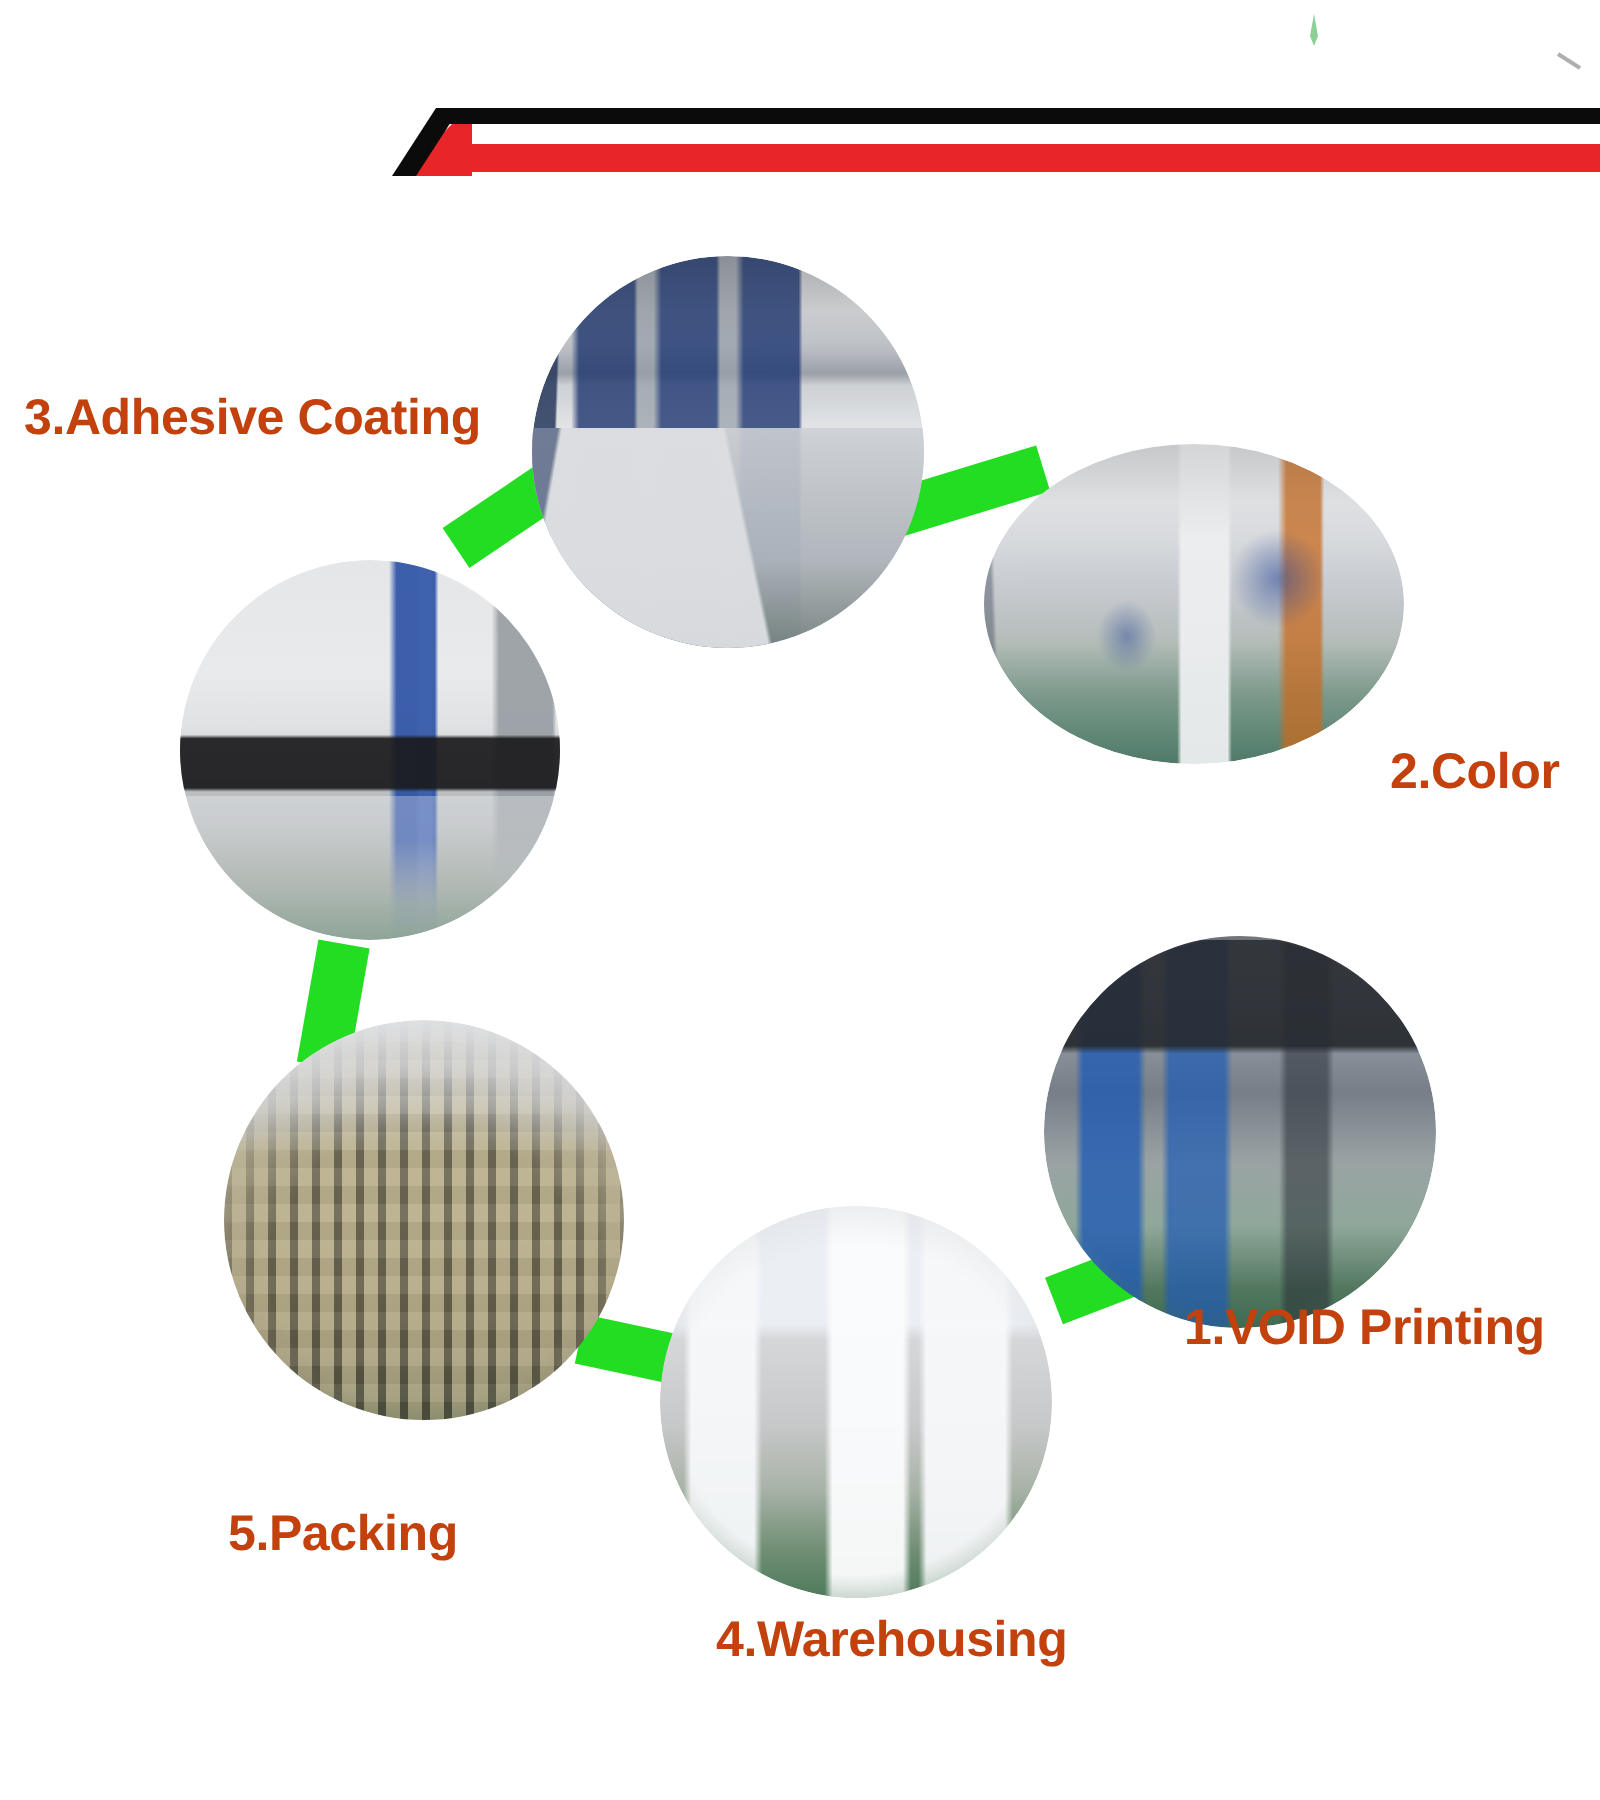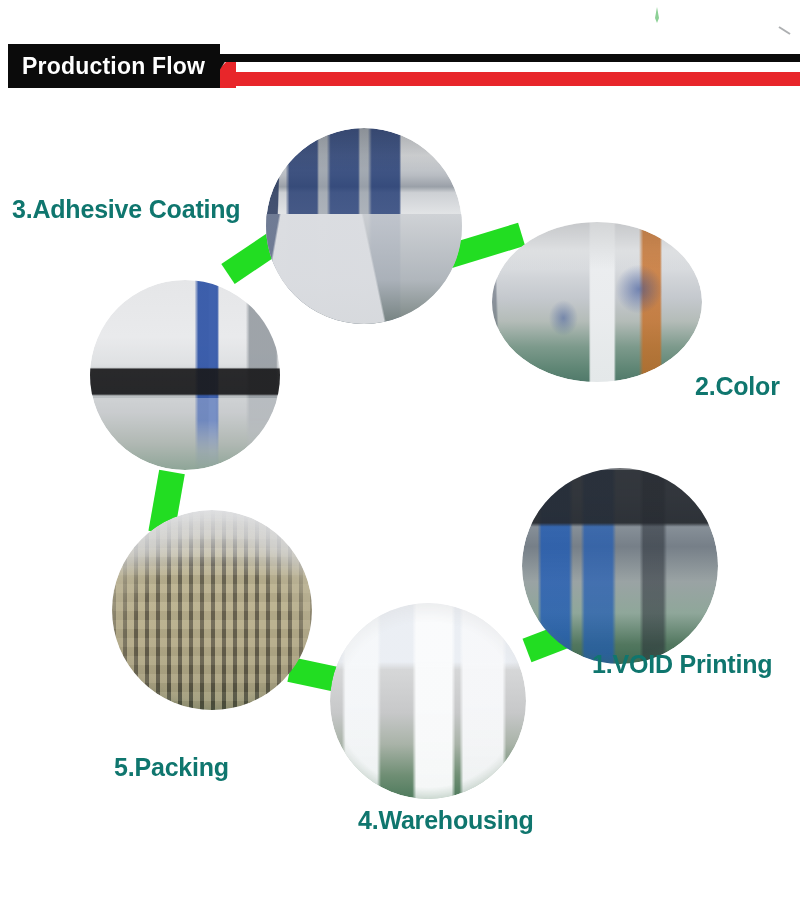--- a/index.html
+++ b/index.html
@@ -111,21 +111,21 @@
   
   .connector {
     position: absolute;
     background: #22dd22;
     z-index: 5;
   }
 
   
   .caption {
     position: absolute;
-    color: #0f766e;
+    color: #c2410c;
     font-weight: bold;
     font-size: 25px;
     white-space: nowrap;
     letter-spacing: -0.2px;
     z-index: 8;
     font-family: "Liberation Sans", sans-serif;
   }
 
   
   .watermark {
@@ -333,23 +333,20 @@
 </head>
 <body>
 
 <div id="canvas">
 
   <div class="banner">
     <div class="banner-stripe-red-diag"></div>
     <div class="banner-stripe-red"></div>
     <div class="banner-stripe-black-diag"></div>
     <div class="banner-stripe-black"></div>
-    <div class="banner-title-box">
-      <span class="banner-title-text">Production Flow</span>
-    </div>
   </div>
 
   <div class="connector" style="left:228px; top:262px; width:74px; height:24px; transform:rotate(-34deg); transform-origin:0 50%;"></div>
 
   <div class="connector" style="left:447px; top:245px; width:78px; height:24px; transform:rotate(-17deg); transform-origin:0 50%;"></div>
 
   <div class="connector" style="left:159px; top:472px; width:26px; height:62px; transform:rotate(10deg); transform-origin:50% 0;"></div>
 
   <div class="connector" style="left:290px; top:657px; width:78px; height:25px; transform:rotate(12deg); transform-origin:0 50%;"></div>
 

